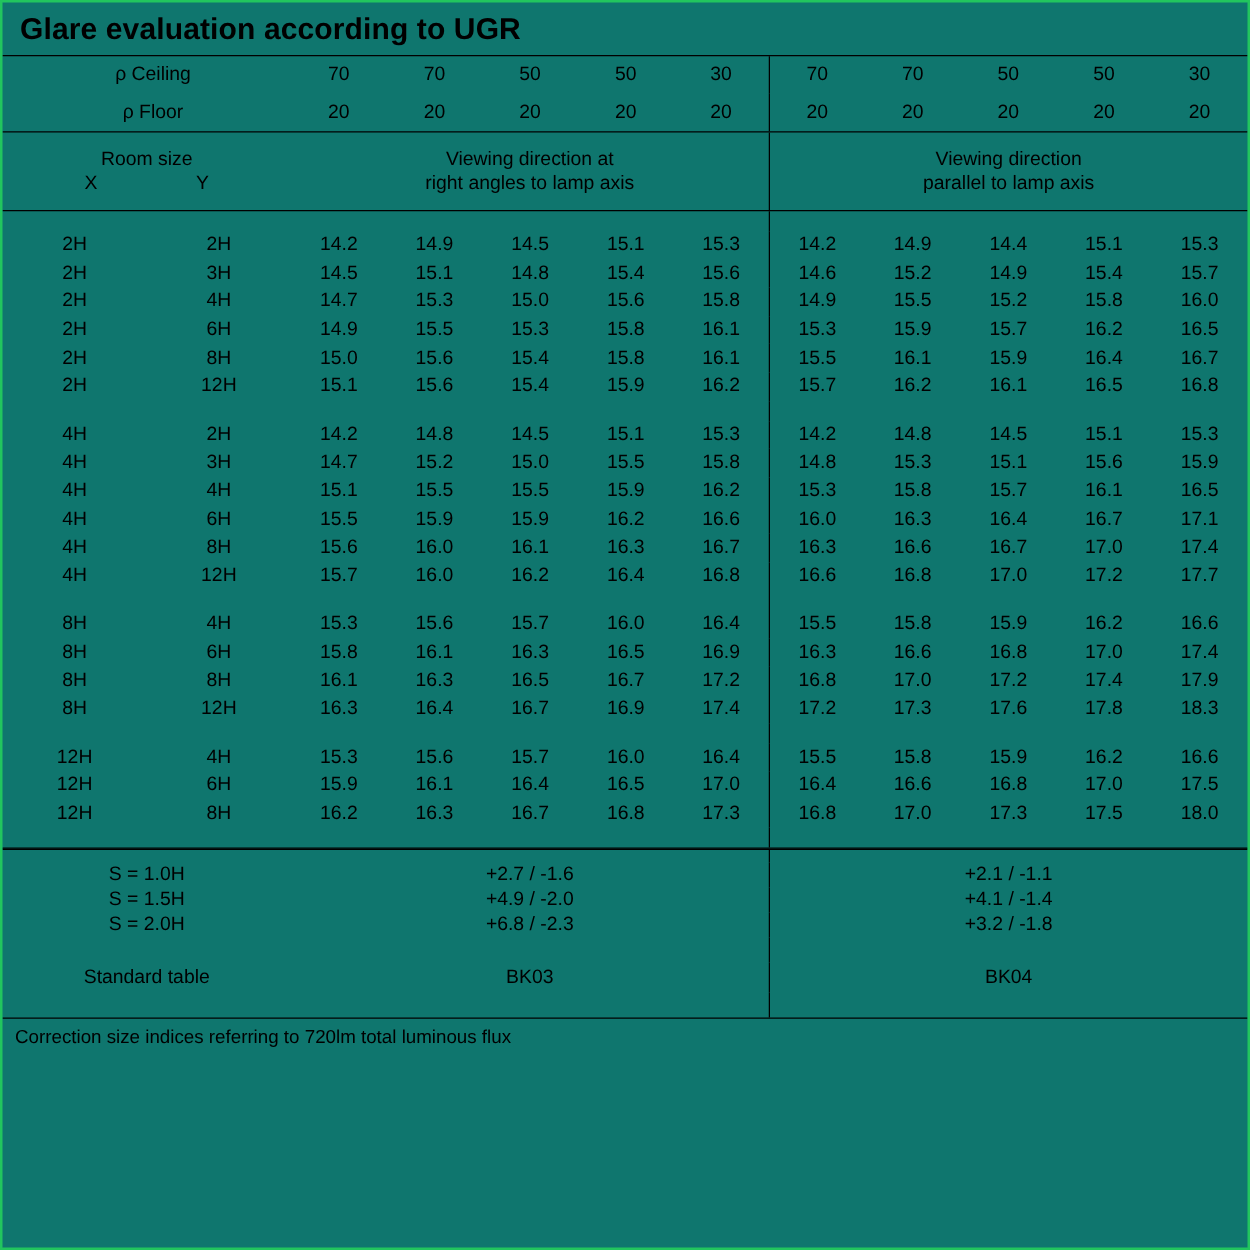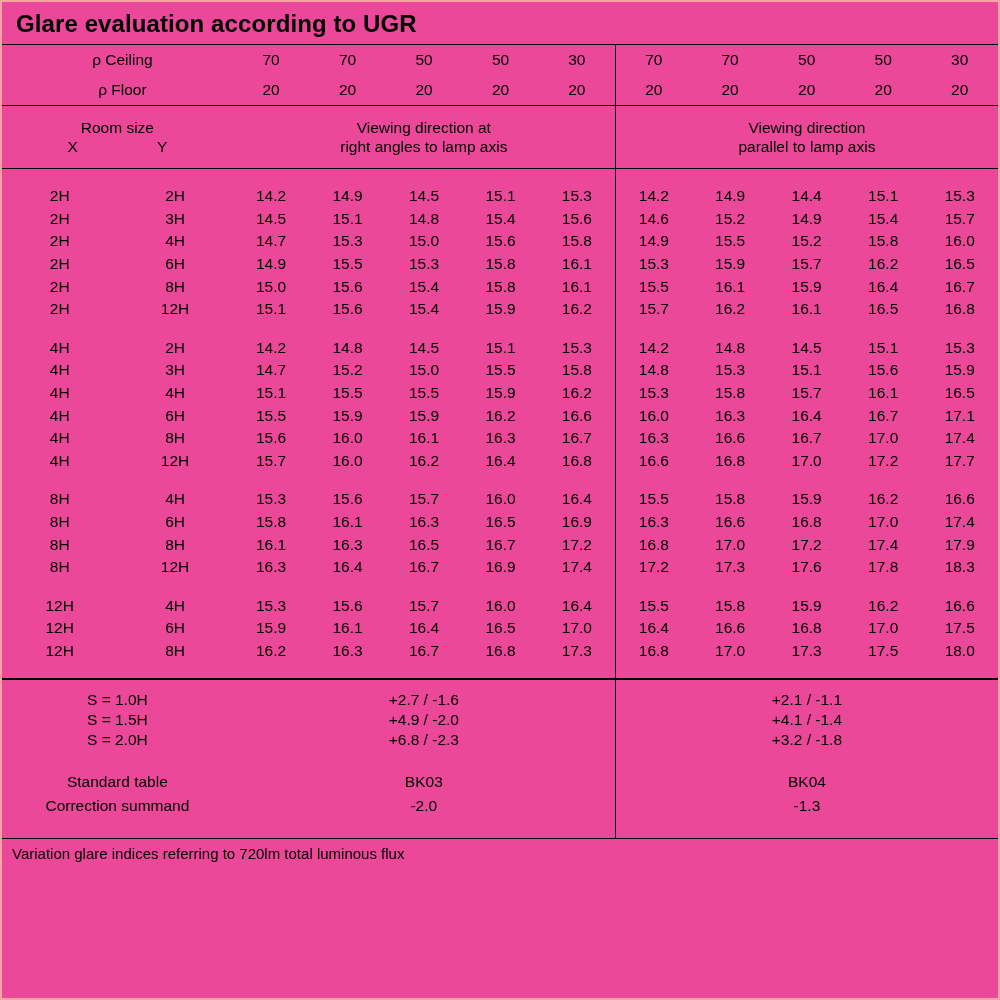--- a/index.html
+++ b/index.html
@@ -9,22 +9,22 @@
   }
   body {
     font-family: "Liberation Sans", sans-serif;
     color: #000000;
   }
   .page {
     width: 1000px;
     height: 1000px;
     box-sizing: border-box;
     position: relative;
-    background: #ec4899;
-    border: 2px solid #fca5a5;
+    background: #0f766e;
+    border: 2px solid #22c55e;
     overflow: hidden;
   }
   .title {
     font-size: 24px;
     font-weight: bold;
     padding: 8px 14px 6px 14px;
     letter-spacing: 0.1px;
   }
   .hline {
     border-top: 1.5px solid #000000;
@@ -560,35 +560,30 @@
       <tr class="small-gap">
           <td></td>
           <td></td>
           <td class="vsep-left"></td>
         </tr>
       <tr class="std-row">
         <td>Standard table</td>
         <td>BK03</td>
         <td class="vsep-left">BK04</td>
       </tr>
-      <tr class="std-row">
-        <td>Correction summand</td>
-        <td>-2.0</td>
-        <td class="vsep-left">-1.3</td>
-      </tr>
       <tr class="small-gap">
           <td></td>
           <td></td>
           <td class="vsep-left"></td>
         </tr>
       <tr class="small-gap">
           <td></td>
           <td></td>
           <td class="vsep-left"></td>
         </tr>
     </tbody>
   </table>
 
   <div class="hline"></div>
 
-  <div class="footer">Variation glare indices referring to 720lm total luminous flux</div>
+  <div class="footer">Correction size indices referring to 720lm total luminous flux</div>
 
 </div>
 
 </body></html>

